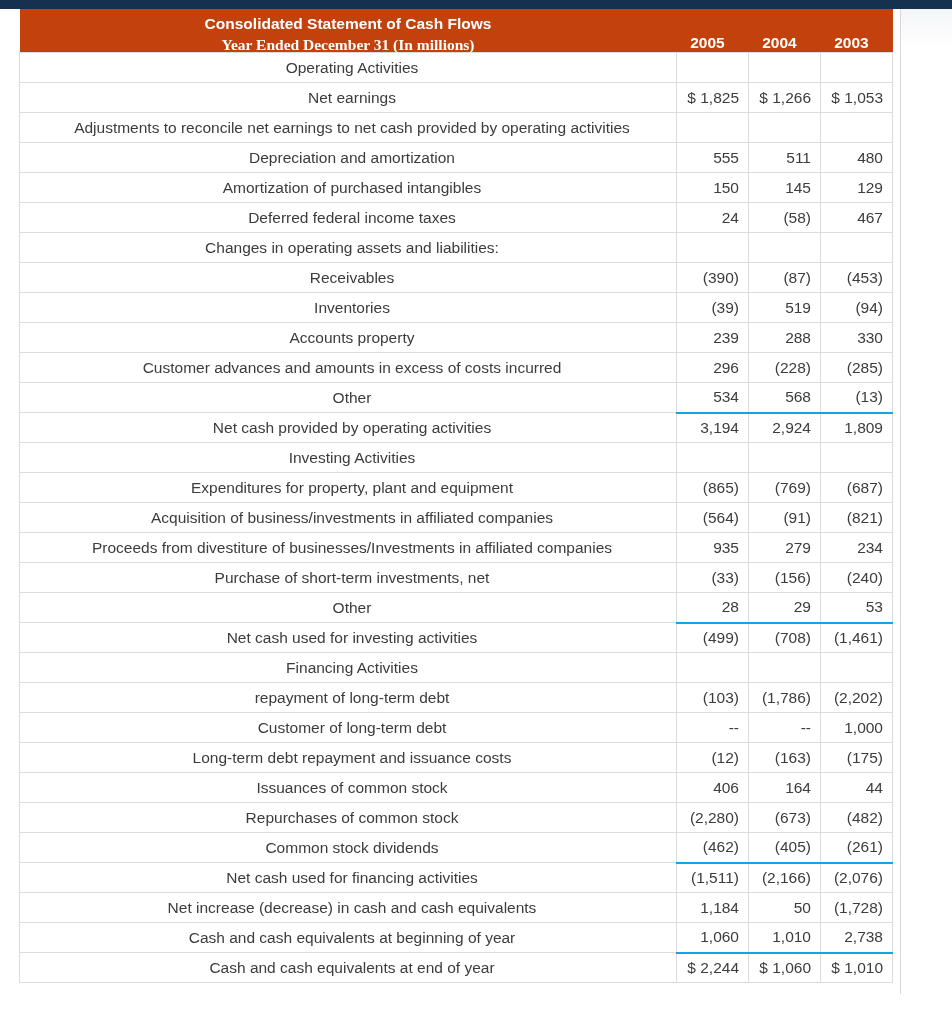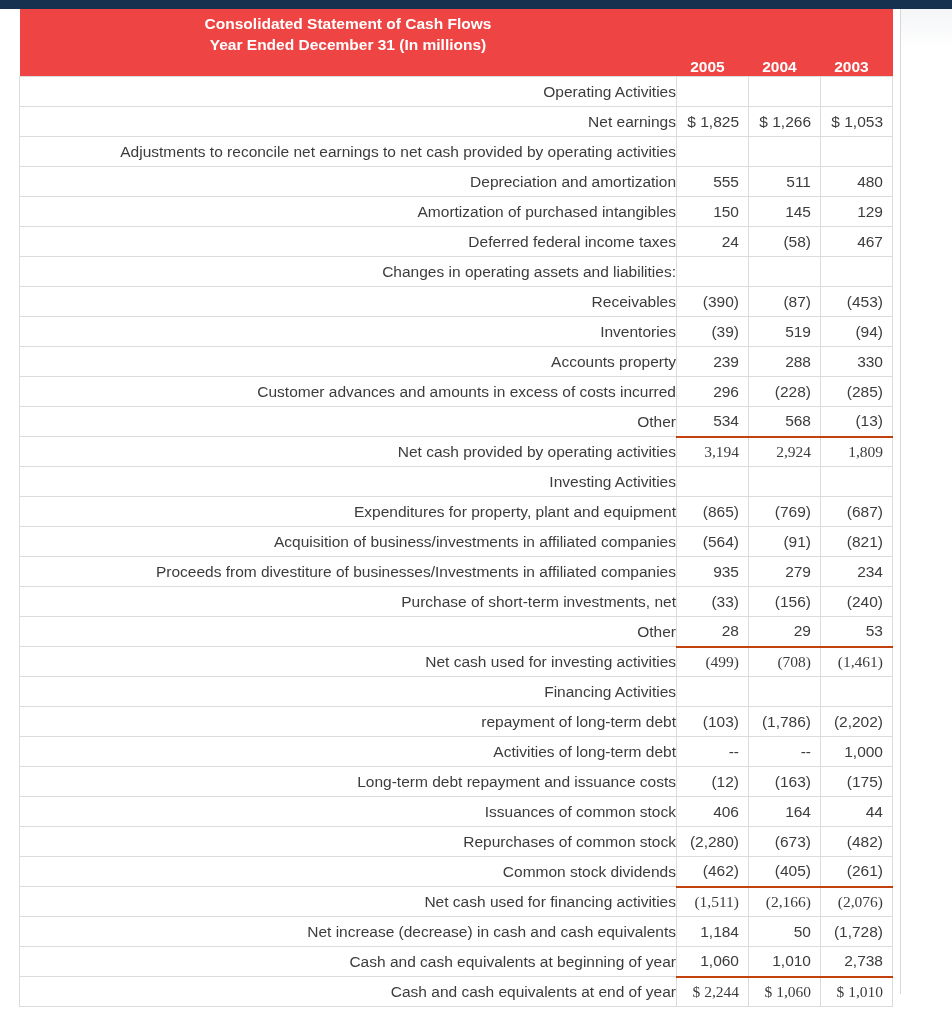--- a/index.html
+++ b/index.html
@@ -52,70 +52,70 @@
     border-collapse: collapse;
     table-layout: fixed;
     font-size: 15.5px;
     color: #3c3c3c;
   }
 
   table.cashflow col.c-label { width: 657px; }
   table.cashflow col.c-num   { width: 72px; }
 
   thead th {
-    background: #ef4444;
+    background: #c2410c;
     color: #ffffff;
     font-weight: bold;
     padding: 0;
     border: none;
   }
   th.hdr-title {
     text-align: center;
     font-size: 15.5px;
     line-height: 1.0;
     padding: 7px 0 3px 0;
     vertical-align: bottom;
   }
   th.hdr-sub {
     text-align: center;
     font-size: 15.5px;
     line-height: 1.0;
-    padding: 2px 0 24px 0;
+    padding: 2px 0 0 0;
     vertical-align: bottom;
+    font-family: Liberation Serif, serif;
   }
   th.hdr-year {
     text-align: center;
     font-size: 15.5px;
     vertical-align: bottom;
     padding: 0 10px 0 0;
   }
 
   tbody td {
     height: 30px;
     box-sizing: border-box;
     border: 1px solid #dcdcdc;
     padding: 0;
     vertical-align: middle;
     font-size: 15.5px;
     line-height: 28px;
     white-space: nowrap;
     overflow: hidden;
   }
   td.label {
-    text-align: right;
+    text-align: center;
     padding-left: 8px;
     border-left: 1px solid #dcdcdc;
   }
   td.num {
     text-align: right;
     padding-right: 9px;
   }
   tr.subtotal td.num {
-    border-top: 2px solid #c2410c;
-    font-family: Liberation Serif, serif;
+    border-top: 2px solid #0ea5e9;
   }
   tr.subtotal td.label {
     border-top: 1px solid #dcdcdc;
   }
 </style>
 </head>
 <body>
 
 <div id="top-strip"></div>
 <div id="right-gutter"></div>
@@ -267,21 +267,21 @@
           <td class="num"></td>
           <td class="num"></td>
         </tr>
         <tr>
           <td class="label">repayment of long-term debt</td>
           <td class="num">(103)</td>
           <td class="num">(1,786)</td>
           <td class="num">(2,202)</td>
         </tr>
         <tr>
-          <td class="label">Activities of long-term debt</td>
+          <td class="label">Customer of long-term debt</td>
           <td class="num">--</td>
           <td class="num">--</td>
           <td class="num">1,000</td>
         </tr>
         <tr>
           <td class="label">Long-term debt repayment and issuance costs</td>
           <td class="num">(12)</td>
           <td class="num">(163)</td>
           <td class="num">(175)</td>
         </tr>

